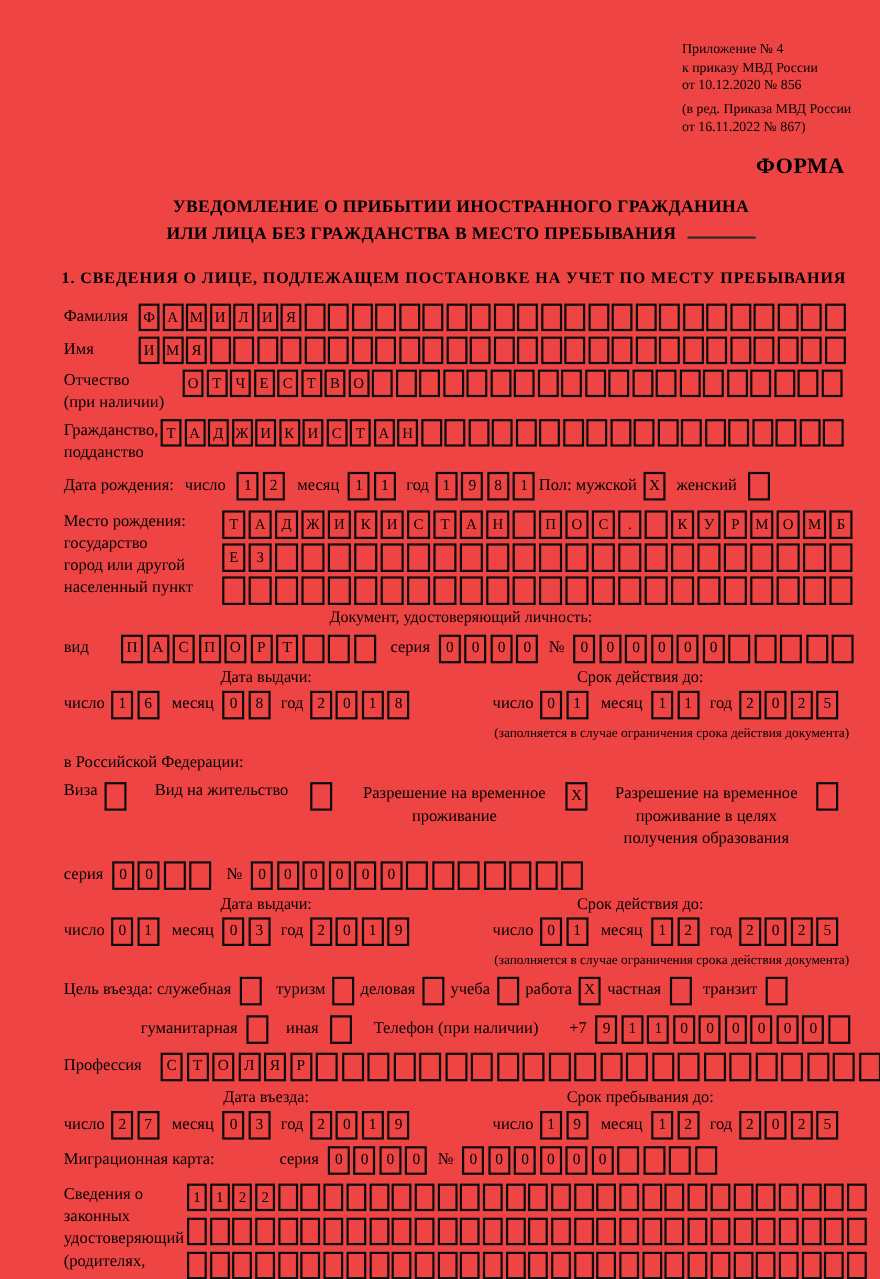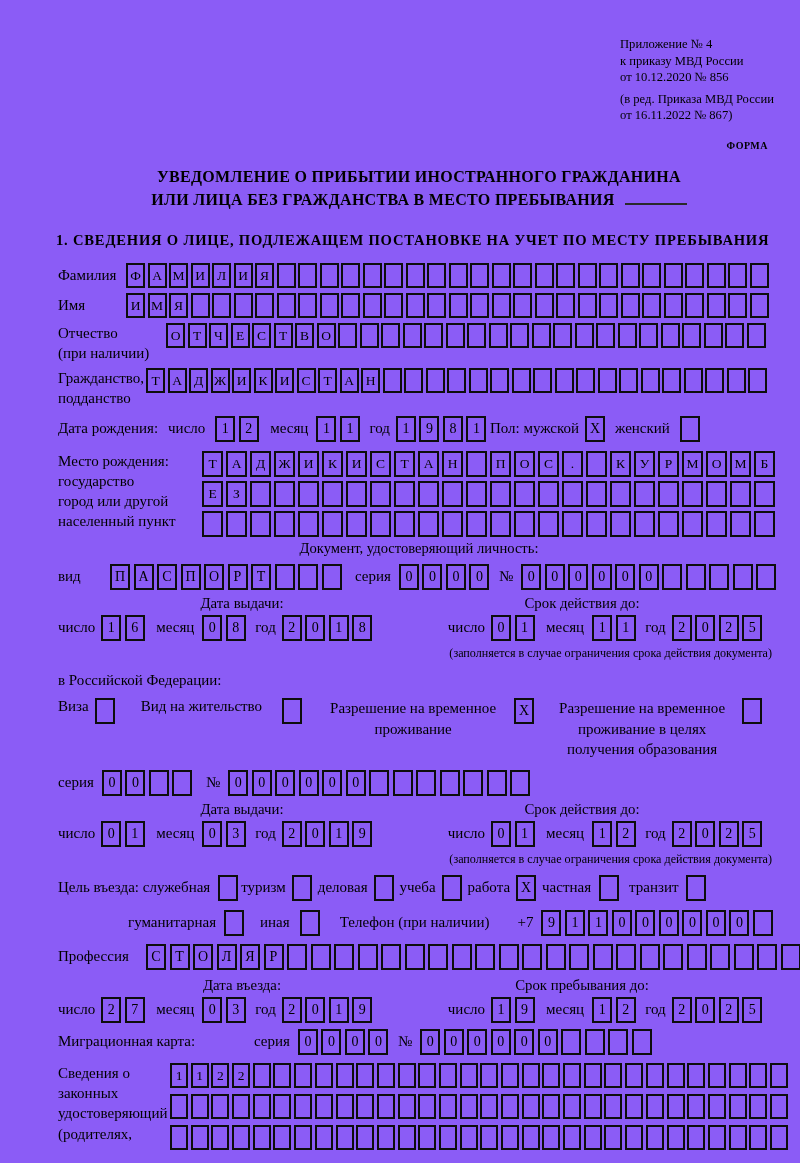--- a/index.html
+++ b/index.html
@@ -1,25 +1,25 @@
 <!DOCTYPE html>
 <html lang="ru"><head>
 <meta charset="utf-8">
 <style>
   html,body { margin:0; padding:0; background:#fff; }
   .page {
     width:800px; height:1163px; box-sizing:border-box; overflow:hidden;
-    background:#8b5cf6; color:#000;
+    background:#ef4444; color:#000;
     font-family:"Liberation Serif","DejaVu Serif",serif;
     font-size:15px; padding:36px 20px 10px 58px; position:relative;
   }
   
   .hdr-note { margin-left:562px; font-size:12.6px; line-height:1.32; white-space:nowrap; }
   .hdr-note .grp2 { margin-top:5px; }
-  .forma { text-align:right; font-weight:bold; font-size:10px; margin:16px 12px 14px 0; letter-spacing:.5px; }
+  .forma { text-align:right; font-weight:bold; font-size:20px; margin:16px 12px 14px 0; letter-spacing:.5px; }
   .title { text-align:center; font-weight:bold; font-size:16px; line-height:1.45; letter-spacing:.3px; }
   .blank-line { display:inline-block; width:62px; border-bottom:2px solid #2a2a2a; height:.95em; margin-left:10px; }
   .sec { font-weight:bold; font-size:14.6px; letter-spacing:.8px; margin:20px 0 14px -2px; white-space:nowrap; }
 
   .row  { display:flex; align-items:center; margin-bottom:5px; }
   .rowt { display:flex; align-items:flex-start; margin-bottom:5px; }
   .lbl  { flex:none; }
   .lbl2 { flex:none; line-height:1.35; }
   .cells{ display:flex; flex:none; flex-wrap:nowrap; }
 
@@ -495,21 +495,21 @@
         <div class="c cd">2</div>
         <div class="c cd">5</div>
       </div>
   </div>
 
   <div class="note">(заполняется в случае ограничения срока действия документа)</div>
 
   <div class="row" style="margin-bottom:9px;">
     <span class="lbl mr8">Цель въезда: служебная</span>
     <span class="box"></span>
-    <span class="lbl mr6" style="margin-left:3px;">туризм</span>
+    <span class="lbl mr6" style="margin-left:13px;">туризм</span>
     <span class="box"></span>
     <span class="lbl mr6 ml6">деловая</span>
     <span class="box"></span>
     <span class="lbl mr6 ml6">учеба</span>
     <span class="box"></span>
     <span class="lbl mr6 ml6">работа</span>
     <span class="box">X</span>
     <span class="lbl mr8 ml6">частная</span>
     <span class="box"></span>
     <span class="lbl mr8 ml10">транзит</span>

